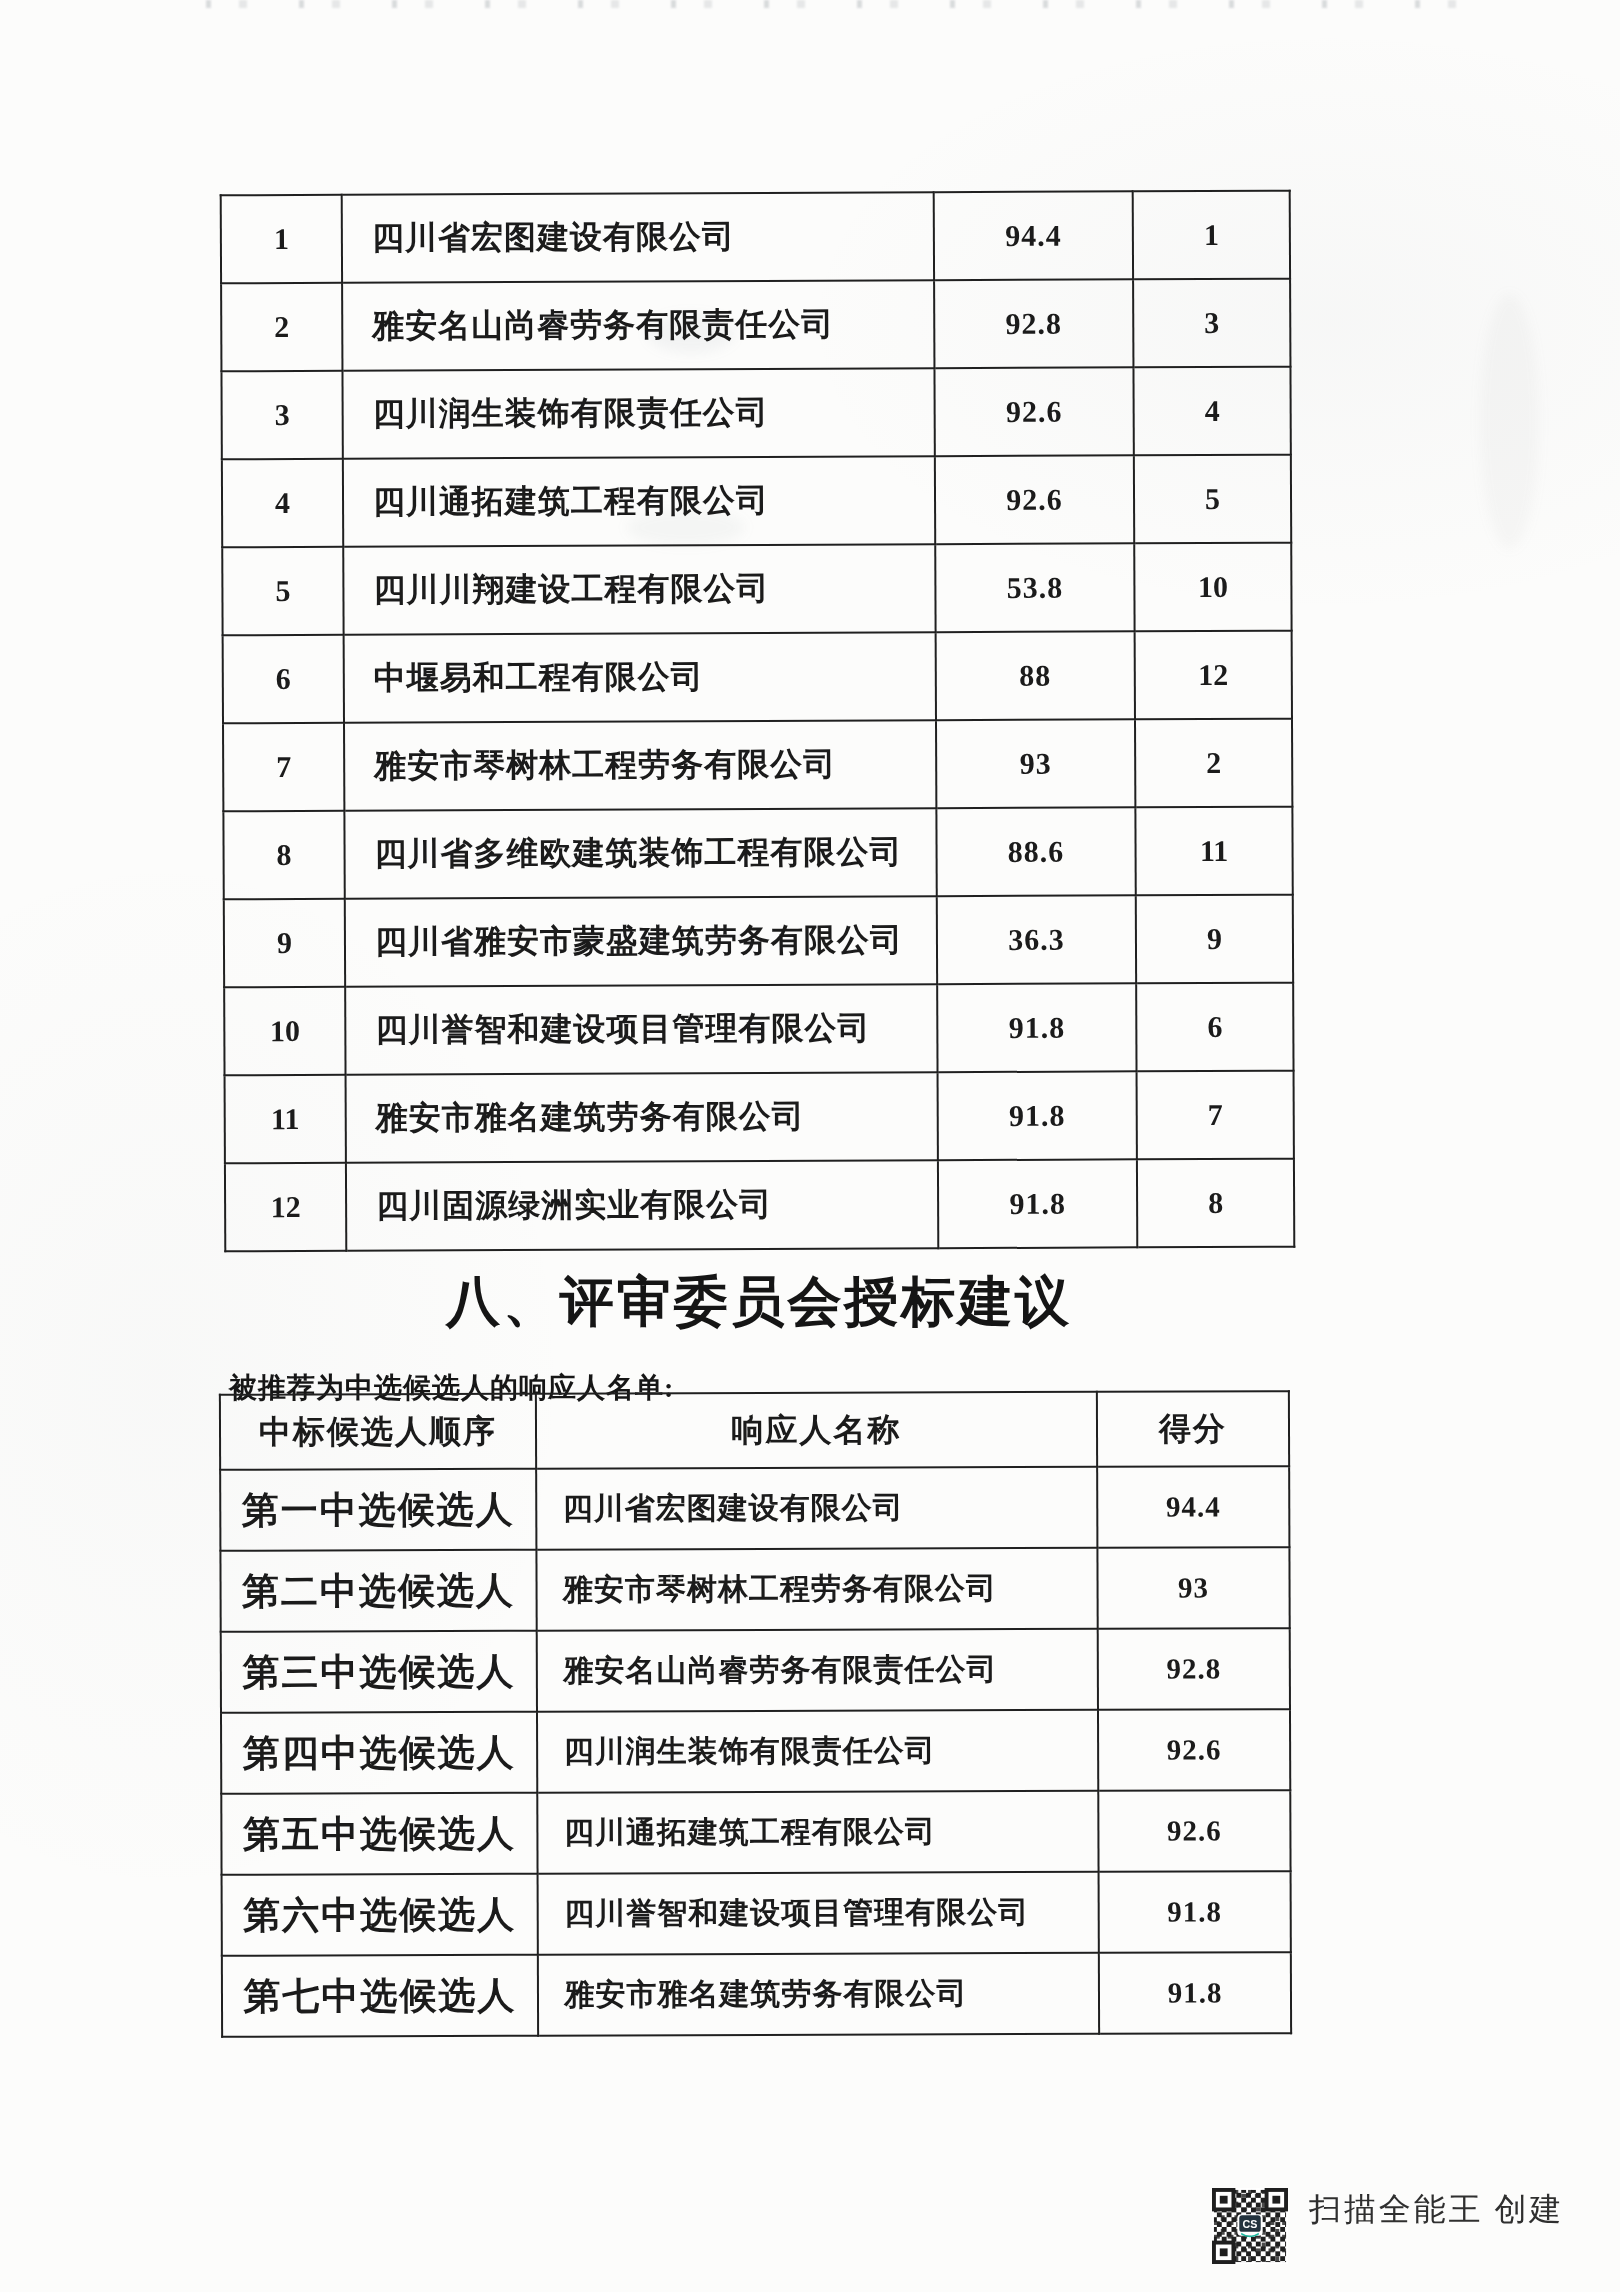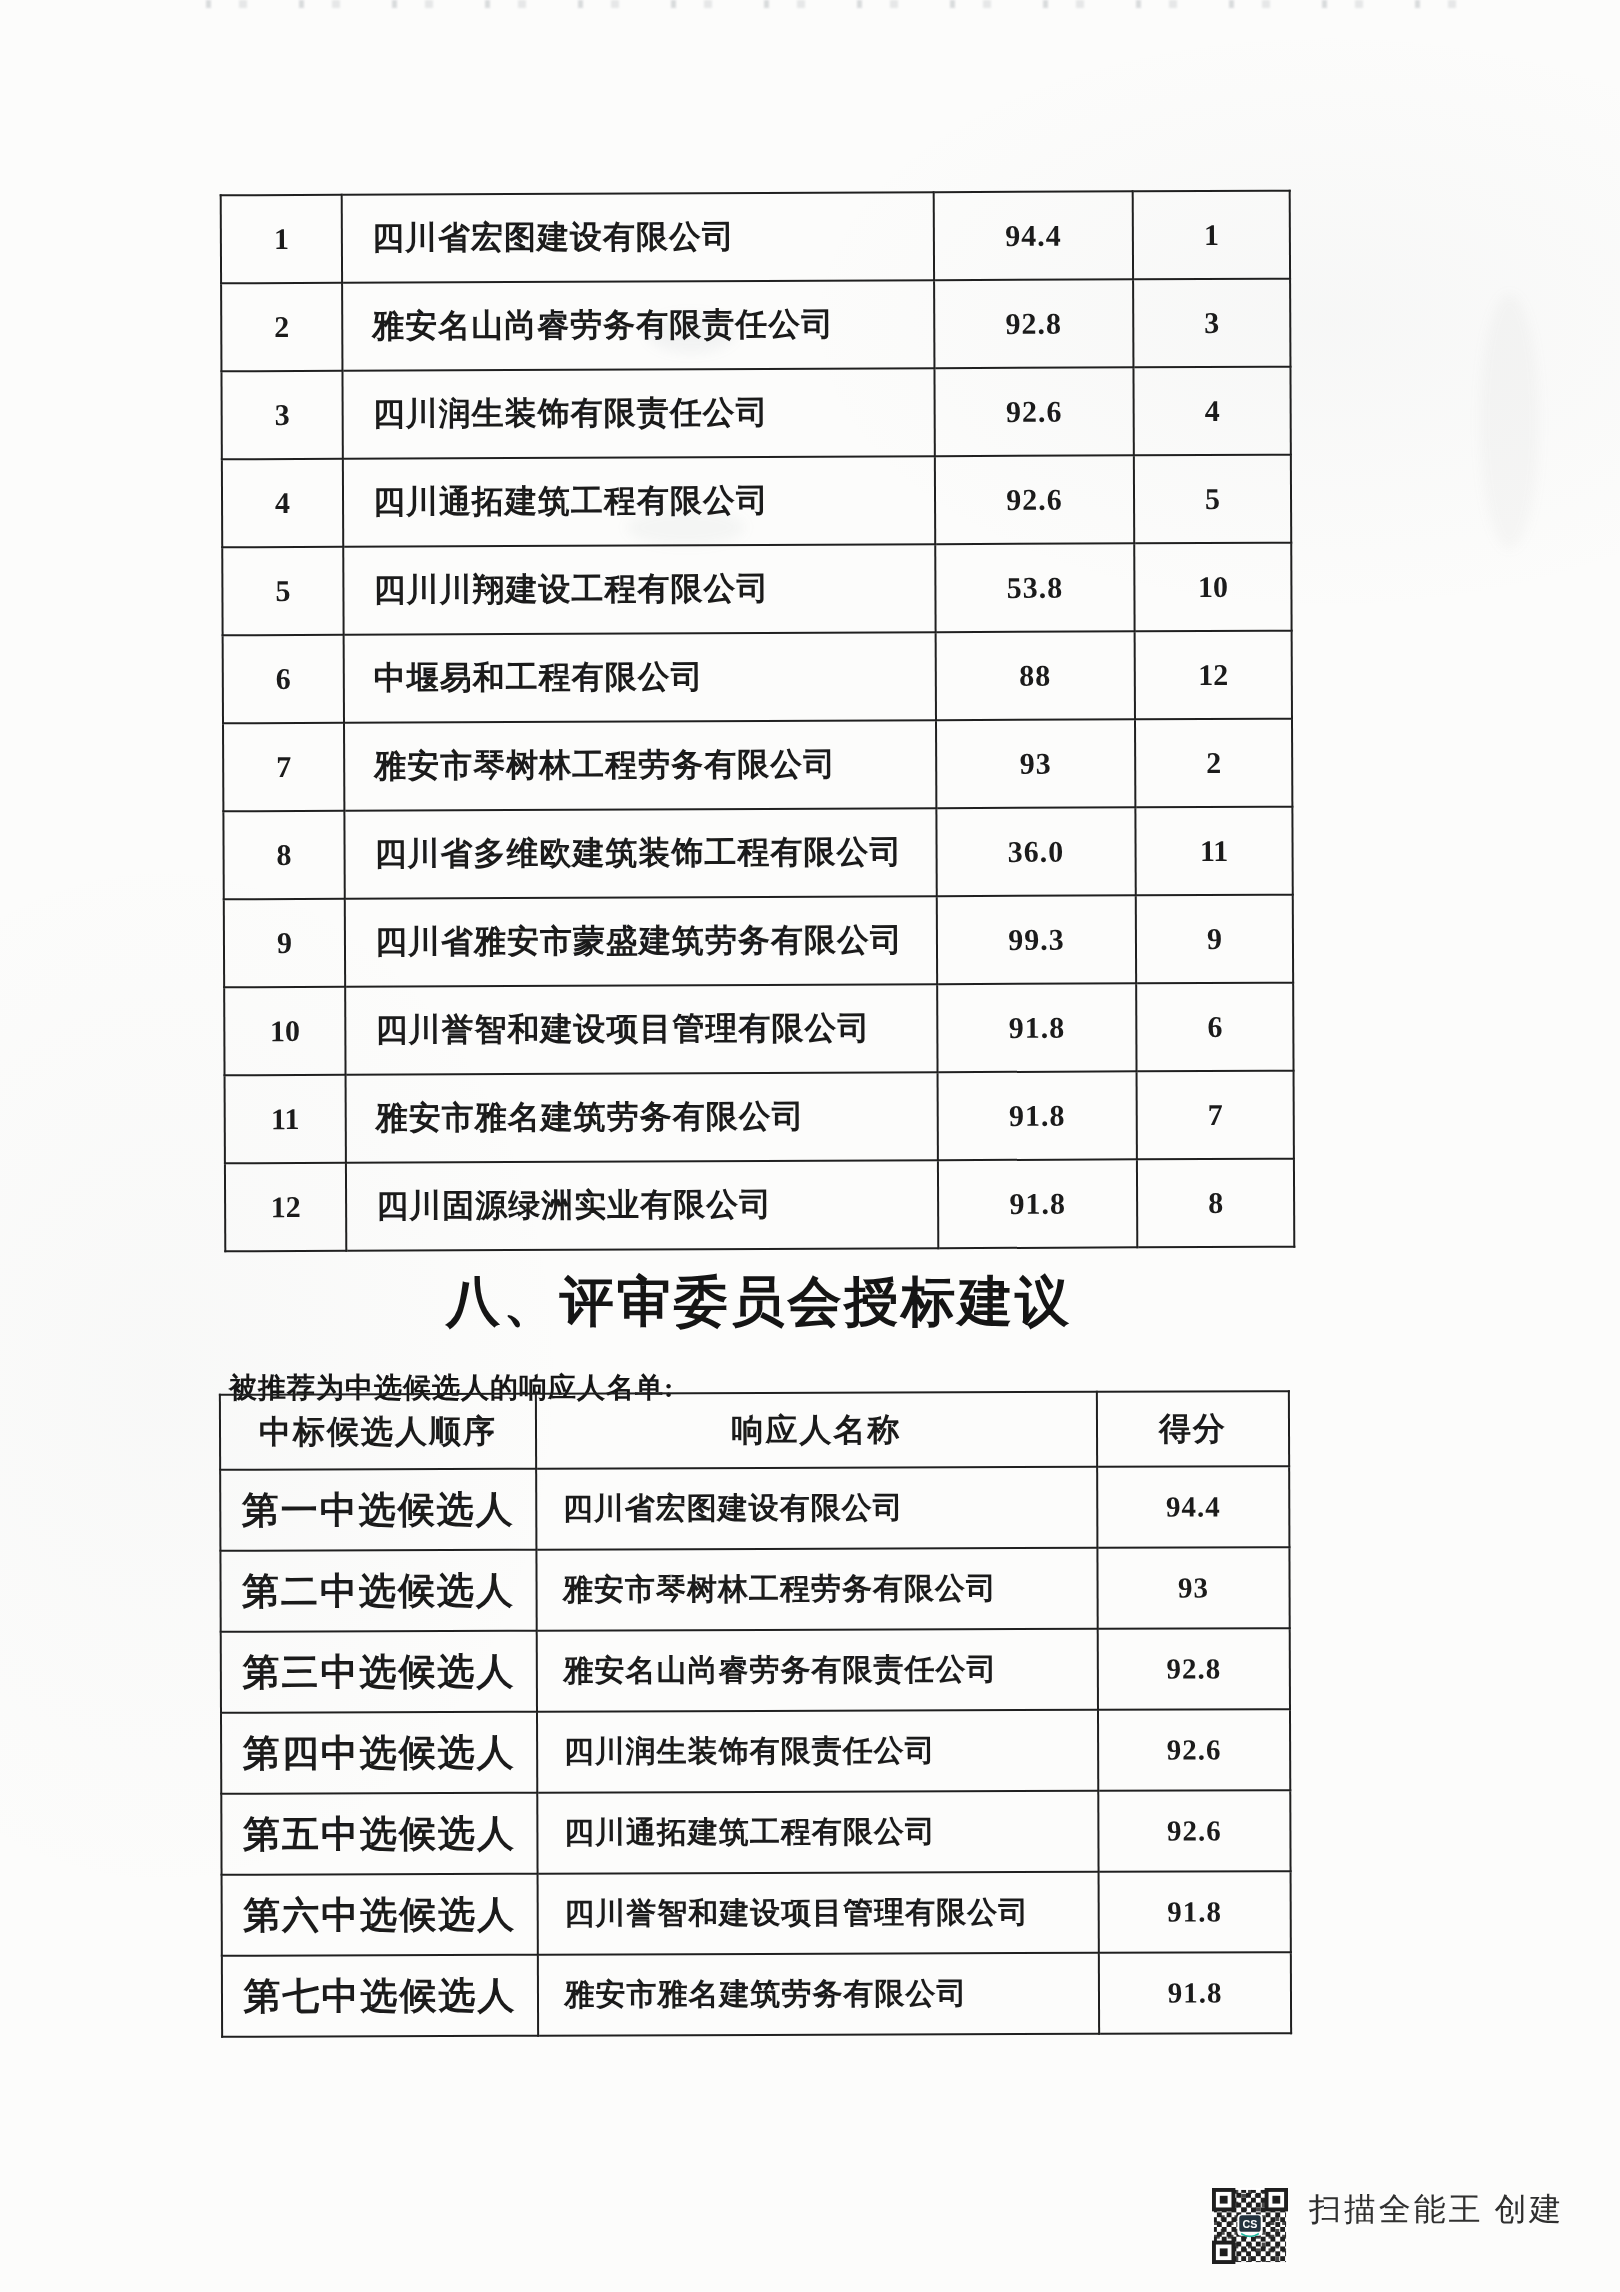--- a/index.html
+++ b/index.html
@@ -123,27 +123,27 @@
       </tr>
       <tr>
         <td class="c-no">7</td>
         <td class="c-name">雅安市琴树林工程劳务有限公司</td>
         <td class="c-score">93</td>
         <td class="c-rank">2</td>
       </tr>
       <tr>
         <td class="c-no">8</td>
         <td class="c-name">四川省多维欧建筑装饰工程有限公司</td>
-        <td class="c-score">36.0</td>
+        <td class="c-score">88.6</td>
         <td class="c-rank">11</td>
       </tr>
       <tr>
         <td class="c-no">9</td>
         <td class="c-name">四川省雅安市蒙盛建筑劳务有限公司</td>
-        <td class="c-score">99.3</td>
+        <td class="c-score">36.3</td>
         <td class="c-rank">9</td>
       </tr>
       <tr>
         <td class="c-no">10</td>
         <td class="c-name">四川誉智和建设项目管理有限公司</td>
         <td class="c-score">91.8</td>
         <td class="c-rank">6</td>
       </tr>
       <tr>
         <td class="c-no">11</td>

